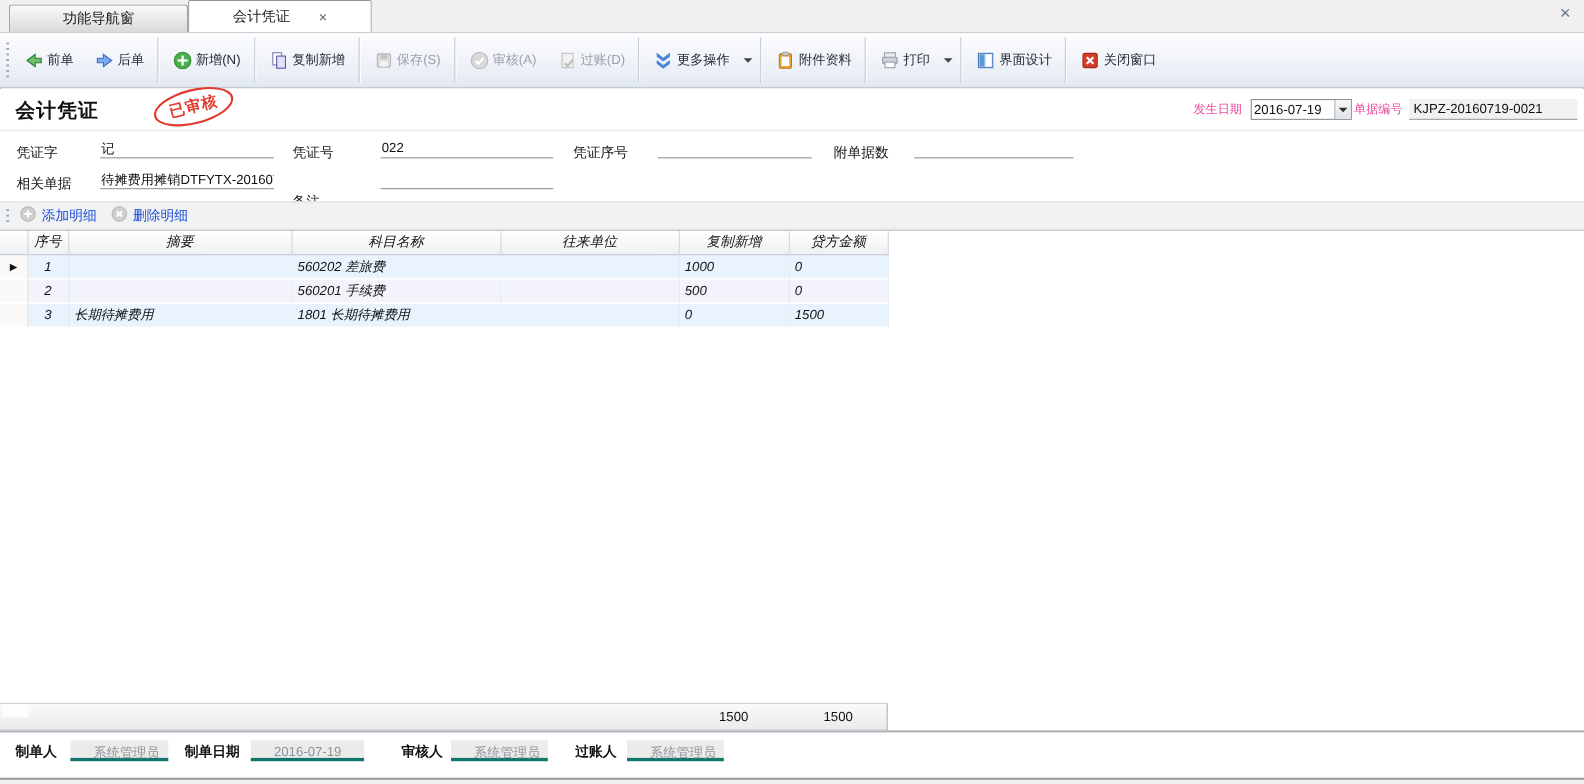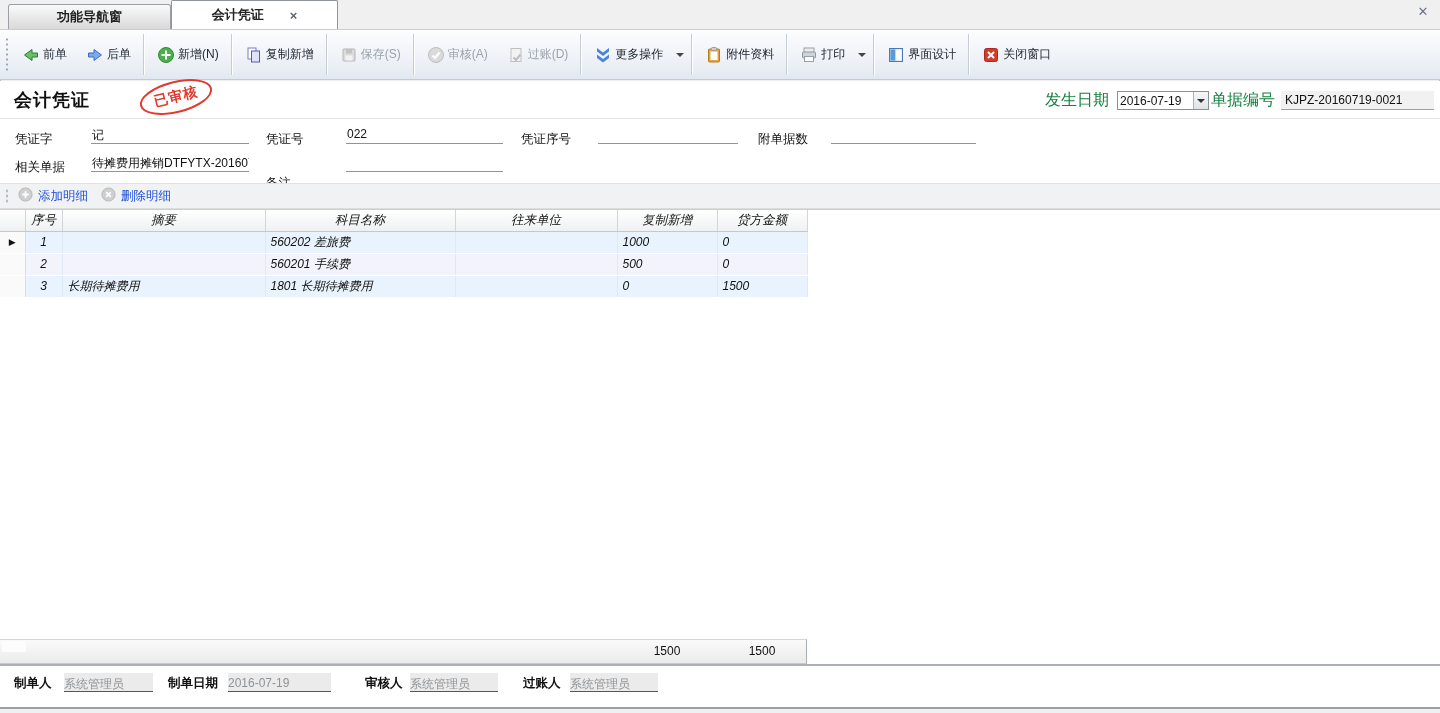--- a/index.html
+++ b/index.html
@@ -2,21 +2,21 @@
 <html><head>
 <meta charset="utf-8">
 <style>
   * { margin:0; padding:0; box-sizing:border-box; }
   html,body { width:1440px; height:713px; }
   body { font-family:"Liberation Sans","DejaVu Sans",sans-serif; font-size:12px; color:#1a1a1a; background:#f0f0f0; }
   .window { position:relative; width:1440px; height:713px; background:#f0f0f0; box-shadow:inset 0 0 0 1px #b8bdc3; overflow:hidden; }
 
   
   .tabbar { position:absolute; top:0; left:0; width:100%; height:29px; background:#f0f0f0; }
-  .tab { position:absolute; top:4px; height:25px; display:flex; align-items:center; justify-content:center; font-size:13px; color:#222;font-weight:bold; }
+  .tab { position:absolute; top:4px; height:25px; display:flex; align-items:center; justify-content:center; font-size:13px; color:#222; }
   .tab.inactive { left:8px; width:163px; background:linear-gradient(#fafafa,#d9d9d9); border:1px solid #9aa0a6; border-bottom:none; border-radius:3px 3px 0 0; }
   .tab.active { left:171px; width:167px; top:0; height:29px; background:#ffffff; border:1px solid #8f959b; border-bottom:none; border-radius:2px 2px 0 0; z-index:2; }
   .tab-close { margin-left:26px; color:#5a6470; font-size:13px; cursor:default; }
   .win-close { position:absolute; top:4px; right:8px; color:#6b7688; font-size:13px; width:18px; text-align:center; }
 
   
   .toolbar { position:absolute; top:29px; left:0; width:100%; height:51px; background:linear-gradient(#fdfdfe,#e9eef5 80%,#e2e8f0); border-top:1px solid #c8cdd4; border-bottom:1px solid #c4cad2; display:flex; align-items:stretch; padding-left:4px; }
   .grip { width:5px; margin:6px 3px 6px 0; background-image:radial-gradient(circle,#9aa4ae 1px,transparent 1.2px); background-size:4px 5px; background-repeat:repeat-y; background-position:center; }
   .tb-btn { display:flex; flex-direction:row; align-items:center; justify-content:center; padding:3px 9px; gap:2px; border-radius:2px; cursor:pointer; }
   .tb-btn .tb-lbl { font-size:12px; color:#1d2530; white-space:nowrap; }
@@ -26,21 +26,21 @@
   .caret { width:0; height:0; border-left:4px solid transparent; border-right:4px solid transparent; border-top:4px solid #444; align-self:center; margin:0 4px; }
   .tb-combo { display:flex;text-align:right; }
   .tb-ico svg { display:block; }
 
   
   .content { position:absolute; top:81px; left:0; width:100%; height:626px; background:#ffffff; }
 
   .titlerow { position:absolute; top:0; left:0; width:100%; height:38px; border-bottom:1px solid #e3e3e3; }
   .page-title { position:absolute; left:14px; top:7px; font-size:18px; font-weight:bold; color:#111; letter-spacing:1px; }
   .stamp { position:absolute; left:139px; top:0px; width:74px; height:32px; border:2px solid #e23a2e; border-radius:50%; color:#e23a2e; font-weight:bold; font-size:14px; display:flex; align-items:center; justify-content:center; transform:rotate(-14deg); letter-spacing:1px; background:rgba(255,255,255,.0); }
-  .lbl { font-size:16px; color:#15803d; }
+  .lbl { font-size:11px; color:#ec4899; }
   .hdr-right { position:absolute; right:6px; top:9px; display:flex; align-items:center; }
   .date-combo { display:flex; width:92px; height:19px; border:1px solid #8a9097; background:#fff; margin:0 2px 0 8px; }
   .date-combo .dval { flex:1; padding:2px 2px 0 2px; font-size:12px; color:#111; overflow:hidden; white-space:nowrap; }
   .date-combo .dbtn { width:15px; background:linear-gradient(#f7f7f7,#dfe3e8); border-left:1px solid #aab0b6; display:flex; align-items:center; justify-content:center; }
   .date-combo .dbtn .caret { margin:0; border-top-color:#333; }
   .ro-field { width:153px; height:19px; background:#f1f1f1; border-bottom:1px solid #9aa0a6; padding:2px 4px 0 4px; font-size:12px; color:#111; margin-left:6px; white-space:nowrap; overflow:hidden; }
 
   .formarea { position:absolute; top:38px; left:1px; width:100%; height:64px; }
   .f-lbl { position:absolute; font-size:12.5px; color:#111; }
   .f-field { position:absolute; height:17px; border-bottom:1px solid #8f959b; font-size:12px; color:#111; white-space:nowrap; overflow:hidden; padding-left:1px; }
@@ -64,21 +64,21 @@
   .grid-table td.seq { text-align:center; }
   .grid-footer { position:absolute; left:0; bottom:0; width:807px; height:25px; background:linear-gradient(#fafafa,#ebebeb); border-top:1px solid #d5d5d5; border-right:1px solid #a8aeb4; border-bottom:1px solid #c5cacf; }
   .gf-cell { position:absolute; top:4px; font-size:12px; color:#111; text-align:center; }
   .gf-debit { left:617px; width:100px; }
   .gf-credit { left:717px; width:90px; }
   .gf-marker { position:absolute; left:2px; top:1px; width:24px; height:11px; background:#fdfdfd; }
 
   
   .bottombar { position:absolute; top:585px; left:0; width:100%; height:41px; background:#fff; }
   .b-lbl { position:absolute; top:9px; font-size:12.5px; font-weight:bold; color:#111; }
-  .b-field { position:absolute; top:7px; height:19px; background:#ebebeb; border-bottom:1px solid #0f766e; color:#8f9397; font-size:12px; padding:3px 4px 0 0; white-space:nowrap; }
+  .b-field { position:absolute; top:7px; height:19px; background:#ebebeb; border-bottom:3px solid #0f766e; color:#8f9397; font-size:12px; padding:3px 4px 0 21px; white-space:nowrap; }
   .chrome-bottom { position:absolute; bottom:0; left:0; width:100%; height:6px; background:#f0f0f0; border-top:2px solid #9aa0a6; }
 </style>
 </head>
 <body>
 
 <div class="window">
 
   <div class="tabbar">
     <div class="tab inactive">
       <span>功能导航窗</span>

